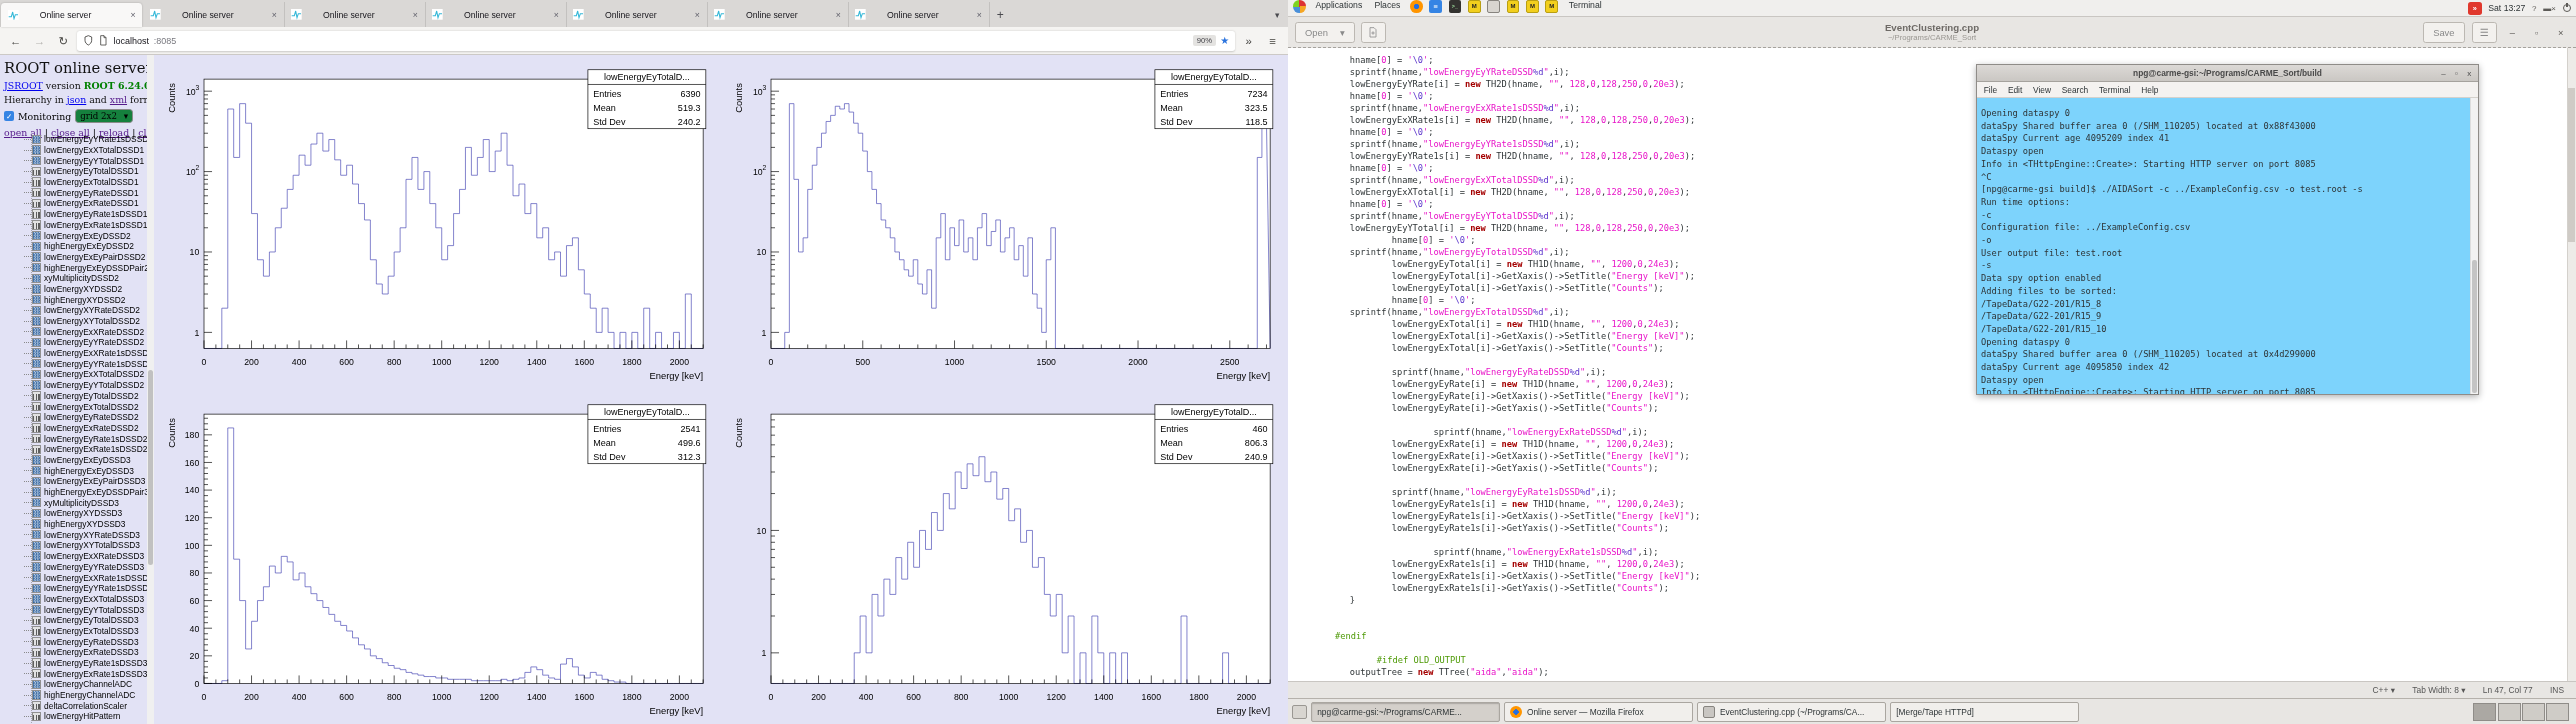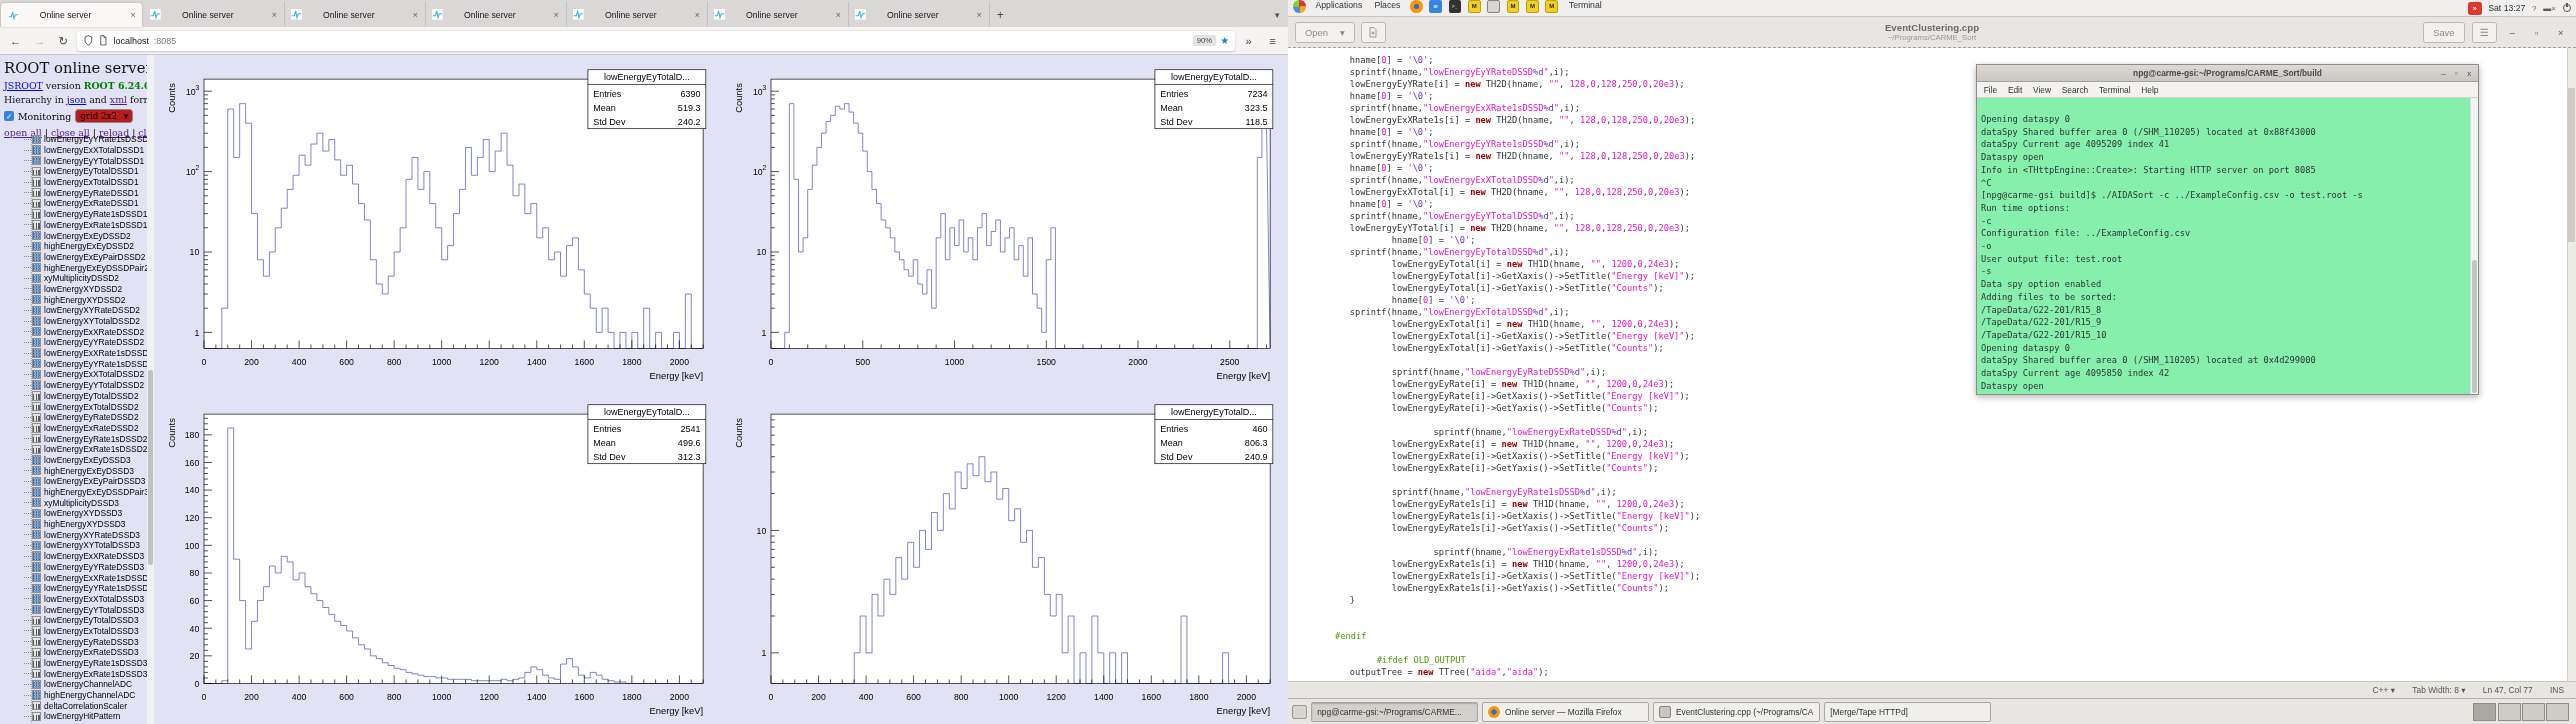--- a/index.html
+++ b/index.html
@@ -34,21 +34,21 @@
   
   .root-sidebar{width:154px;flex:0 0 154px;position:relative;padding:2.7px 0 0 4px;overflow:hidden;}
   .rs-title{font-family:"DejaVu Serif","Liberation Serif",serif;font-size:14.8px;color:#111;white-space:nowrap;margin:1.3px 0 4px 0;}
   .rs-line{font-family:"DejaVu Serif","Liberation Serif",serif;font-size:9.4px;color:#111;white-space:nowrap;margin-bottom:3.4px;}
   .rs-line a{text-decoration:underline;}
   .lnk-blue{color:#0000ee;}
   .lnk-purple{color:#551a8b;}
   .ver-green{color:#008000;font-weight:bold;}
   .monitor-row{display:flex;align-items:center;gap:4px;margin:2.7px 0 3.4px 0;font-family:"DejaVu Serif","Liberation Serif",serif;font-size:9.4px;}
   .chk{width:10px;height:10px;background:#3584e4;border-radius:2px;color:#fff;font-size:7.4px;display:flex;align-items:center;justify-content:center;}
-  .grid-select{border:0.7px solid #8b8b8b;border-radius:3.4px;background:#b91c1c;font-size:8.7px;padding:1.3px 4px;display:flex;gap:6.7px;align-items:center;}
+  .grid-select{border:0.7px solid #8b8b8b;border-radius:3.4px;background:#15803d;font-size:8.7px;padding:1.3px 4px;display:flex;gap:6.7px;align-items:center;}
   .rs-links{font-family:"DejaVu Serif","Liberation Serif",serif;font-size:9.4px;white-space:nowrap;margin-bottom:2.7px;}
   .tree{position:absolute;top:79px;left:4px;right:6.7px;bottom:0;background-image:repeating-linear-gradient(to bottom,#8a8a8a 0 0.7px,transparent 0.7px 2px);background-size:0.7px 100%;background-repeat:no-repeat;background-position:27px 0;}
   .tree-row{height:10.7px;display:flex;align-items:center;padding-left:20px;white-space:nowrap;}
   .tree-row::before{content:"";width:6.7px;border-top:0.7px dotted #8a8a8a;margin-right:1.3px;flex:0 0 6.7px;}
   .ticon{width:9.4px;height:9.4px;flex:0 0 9.4px;border:0.7px solid #909090;margin-right:2.7px;}
   .ticon.t2d{background:repeating-conic-gradient(#4a78b0 0% 25%,#d8e4f0 25% 50%,#2f5f96 50% 75%,#bcd0e4 75%) 0 0/2.7px 2.7px;}
   .ticon.t1d{background-image:linear-gradient(to bottom,#e2e2e2 0 2px,rgba(0,0,0,0) 2px),repeating-linear-gradient(to right,#5d5d5d 0 1.3px,#e2e2e2 1.3px 2.7px);background-color:#e2e2e2;}
   .tlabel{font-size:8.4px;color:#000;}
   .side-scroll{position:absolute;right:0;top:0;bottom:0;width:6.7px;background:#f0f0f0;}
   .side-thumb{position:absolute;right:0.7px;width:5.4px;top:315px;height:195px;background:#c1c1c1;border-radius:2.7px;}
@@ -101,30 +101,30 @@
   .gd-overview{position:absolute;top:31px;right:0;bottom:17.4px;width:9.4px;background:#edebe8;border-left:0.7px solid #d4d1cc;}
   .gd-ovthumb{position:absolute;top:40px;left:0.7px;right:0.7px;height:154px;background:#cfcbc6;}
   .gedit-status{position:absolute;left:0;right:0;bottom:0;height:17.4px;background:#e8e6e3;border-top:0.7px solid #c9c6c2;display:flex;align-items:center;justify-content:flex-end;gap:17.4px;padding:0 12px;font-size:8.4px;color:#555;}
 
   
   .terminal{position:absolute;left:688px;top:64px;width:503px;height:331px;background:#ffffff;border:0.7px solid #8f8c88;box-shadow:0 2px 6.7px rgba(0,0,0,.3);}
   .term-titlebar{height:17px;background:linear-gradient(#dcd9d6,#cac7c3);border-bottom:0.7px solid #a5a29d;display:flex;align-items:center;position:relative;}
   .term-title{position:absolute;left:50%;transform:translateX(-50%);font-size:8.4px;font-weight:bold;color:#4a4a4a;white-space:nowrap;}
   .term-ctls{margin-left:auto;display:flex;gap:9.4px;padding-right:6.7px;font-size:8px;color:#4a4a4a;}
   .term-menubar{height:16px;background:#f4f2f0;border-bottom:0.7px solid #d4d1cc;display:flex;align-items:center;gap:10.7px;padding:0 6.7px;font-size:8.4px;color:#2e3436;}
-  .term-body{position:absolute;top:33px;left:0;right:8px;bottom:0;background:#86efac;padding:15px 0 0 4px;overflow:hidden;}
+  .term-body{position:absolute;top:33px;left:0;right:8px;bottom:0;background:#7dd3fc;padding:9px 0 0 4px;overflow:hidden;}
   .term-line{font-family:"DejaVu Sans Mono","Liberation Mono",monospace;font-size:8.7px;line-height:12.7px;white-space:pre;color:#2e3436;}
   .term-cursor{width:5.4px;height:10px;background:#2e3436;display:inline-block;}
   .term-scroll{position:absolute;top:33px;right:0;bottom:0;width:8px;background:#f2f2f2;border-left:0.7px solid #ddd;}
   .term-thumb{position:absolute;left:0.7px;right:0.7px;bottom:1.3px;height:45%;background:#c4c4c4;border-radius:2px;}
 
   
   .panel-bottom{position:absolute;left:0;right:0;bottom:0;height:27px;background:#e8e6e3;border-top:0.7px solid #b5b1ab;display:flex;align-items:center;padding:0 4px;gap:4px;}
   .tb-applet{width:14.8px;height:14.8px;background:#d8d5d0;border:0.7px solid #9a9792;border-radius:2px;}
-  .tb-btn{width:167px;height:20px;border:0.7px solid #aaa6a0;border-radius:2px;background:#f1efec;display:flex;align-items:center;gap:4.7px;padding:0 5.4px;font-size:8.4px;color:#2e3436;}
+  .tb-btn{width:189px;height:20px;border:0.7px solid #aaa6a0;border-radius:2px;background:#f1efec;display:flex;align-items:center;gap:4.7px;padding:0 5.4px;font-size:8.4px;color:#2e3436;}
   .tb-btn.active{background:#d4d0cb;box-shadow:inset 0 0.7px 1.3px rgba(0,0,0,.25);}
   .tb-btn .tb-label{white-space:nowrap;overflow:hidden;flex:1;}
   .tb-ico{width:12px;height:12px;border-radius:2px;flex:0 0 12px;display:flex;align-items:center;justify-content:center;}
   .tb-ico.firefox{background:radial-gradient(circle at 50% 50%,#2a6fdb 0 30%,#ff9500 31% 100%);border-radius:50%;}
   .tb-ico.editor{background:#c9c6c2;border:0.7px solid #87847f;color:#444;font-size:6px;}
   .workspaces{margin-left:auto;display:flex;gap:1.3px;padding-right:2.7px;}
   .ws-cell{width:23px;height:17.4px;background:#cfccc7;border:0.7px solid #8f8c88;}
   .ws-cell.active{background:#aba8a3;}
 </style>
 </head>

